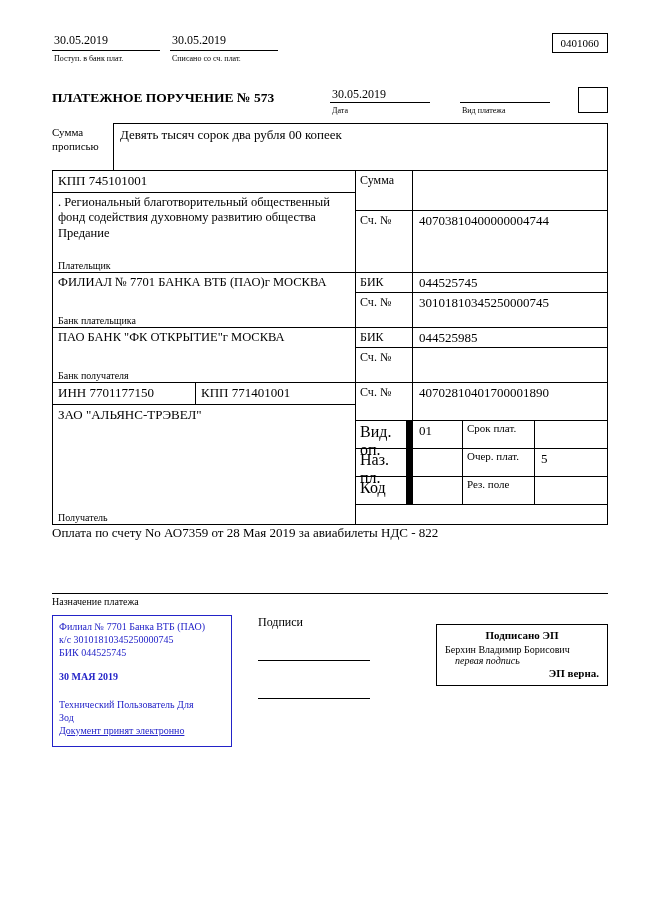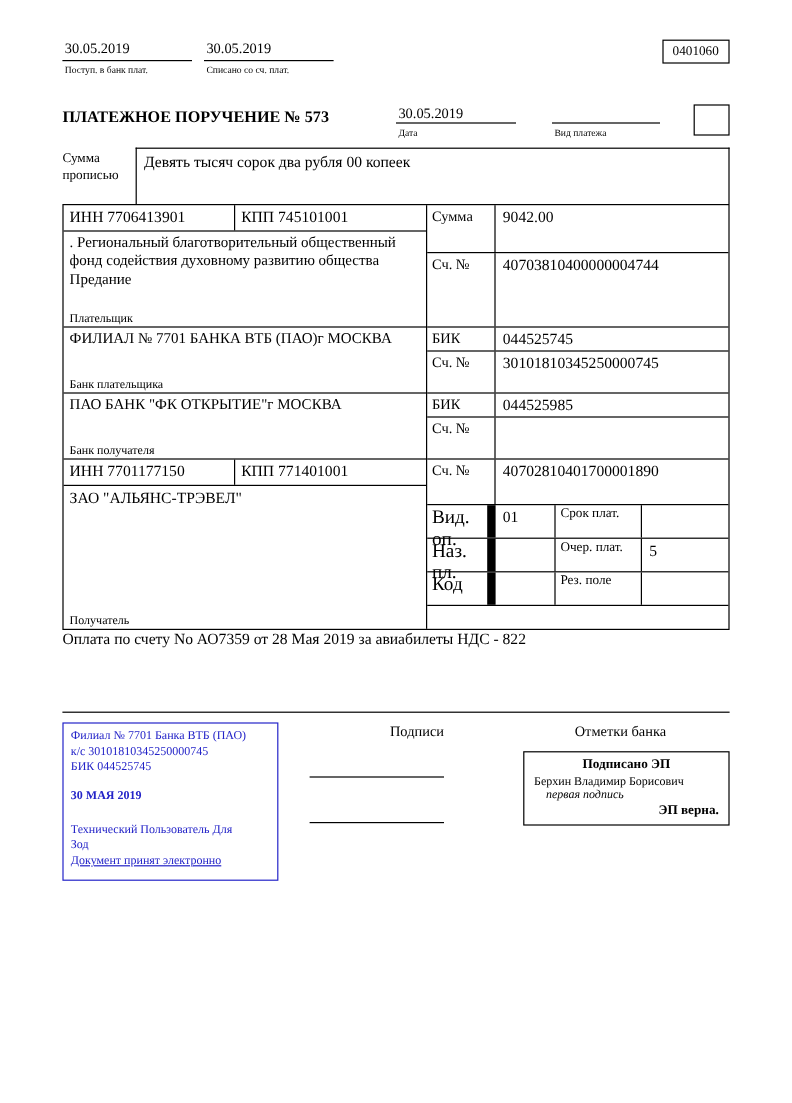--- a/index.html
+++ b/index.html
@@ -65,21 +65,21 @@
 
 
 .footer { display:flex; margin-top:8px; align-items:flex-start; }
 .stamp { width:180px; min-height:132px; border:1px solid var(--stamp-blue); color:var(--stamp-blue); font-size:10px; line-height:1.3; padding:4px 6px; }
 .stamp .bold { font-weight:bold; }
 .stamp .gap { height:11px; }
 .stamp .gap-lg { height:15px; }
 .stamp .note { text-decoration:underline; }
 
 .sigs { width:112px; margin-left:26px; }
-.sig-title { font-size:12px; text-align:right; }
+.sig-title { font-size:12px; text-align:left; }
 .sig-line { border-bottom:1px solid #000; height:31px; }
 .sig-line + .sig-line { height:38px; }
 
 .bank-marks { margin-left:auto; width:182px; }
 .bm-title { font-size:12px; text-align:center; }
 .bm-box { border:1px solid #000; margin-top:9px; margin-left:10px; width:172px; padding:4px 8px 6px; }
 .bm-sign-title { font-size:11px; font-weight:bold; text-align:center; }
 .bm-name { font-size:10px; margin-top:3px; }
 .bm-kind { font-size:10px; font-style:italic; margin-left:10px; }
 .bm-status { font-size:11px; font-weight:bold; text-align:right; margin-top:1px; }
@@ -116,21 +116,20 @@
 
   <div class="amount-row">
     <div class="amount-label">Сумма прописью</div>
     <div class="amount-value">Девять тысяч сорок два рубля 00 копеек</div>
   </div>
 
   <div class="main-table">
     <div class="col-left">
       <div class="lrow h22">
         <div class="split">
-          <div class="c1 pad">ИНН 7706413901</div>
           <div class="pad">КПП 745101001</div>
         </div>
       </div>
       <div class="lrow h80">
         <div class="name-pad">. Региональный благотворительный общественный фонд содействия духовному развитию общества Предание</div>
         <div class="caption">Плательщик</div>
       </div>
       <div class="lrow h55">
         <div class="name-pad">ФИЛИАЛ № 7701 БАНКА ВТБ (ПАО)г МОСКВА</div>
         <div class="caption">Банк плательщика</div>
@@ -147,21 +146,20 @@
       </div>
       <div class="lrow last">
         <div class="pad">ЗАО "АЛЬЯНС-ТРЭВЕЛ"</div>
         <div class="caption">Получатель</div>
       </div>
     </div>
 
     <div class="col-right">
       <div class="rrow rh40">
         <div class="rlab">Сумма</div>
-        <div class="rval">9042.00</div>
       </div>
       <div class="rrow rh62">
         <div class="rlab">Сч. №</div>
         <div class="rval">40703810400000004744</div>
       </div>
       <div class="rrow rh20">
         <div class="rlab">БИК</div>
         <div class="rval">044525745</div>
       </div>
       <div class="rrow rh35">
@@ -196,40 +194,40 @@
         <div class="s2"></div>
         <div class="s3">Рез. поле</div>
         <div class="s4"></div>
       </div>
       <div class="r-fill"></div>
     </div>
   </div>
 
   <div class="purpose-text">Оплата по счету No АО7359 от 28 Мая 2019 за авиабилеты НДС - 822</div>
   <div class="purpose-rule"></div>
+  <div class="purpose-label">Назначение платежа</div>
 
   <div class="footer">
     <div class="stamp">
       <div>Филиал № 7701 Банка ВТБ (ПАО)</div>
       <div>к/с 30101810345250000745</div>
       <div>БИК 044525745</div>
       <div class="gap"></div>
       <div class="bold">30 МАЯ 2019</div>
       <div class="gap-lg"></div>
       <div>Технический Пользователь Для</div>
       <div>Зод</div>
       <div class="note">Документ принят электронно</div>
     </div>
     <div class="sigs">
       <div class="sig-title">Подписи</div>
       <div class="sig-line"></div>
       <div class="sig-line"></div>
     </div>
     <div class="bank-marks">
-      <div class="bm-title">Отметки банка</div>
       <div class="bm-box">
         <div class="bm-sign-title">Подписано ЭП</div>
         <div class="bm-name">Берхин Владимир Борисович</div>
         <div class="bm-kind">первая подпись</div>
         <div class="bm-status">ЭП верна.</div>
       </div>
     </div>
   </div>
 
 </div>

